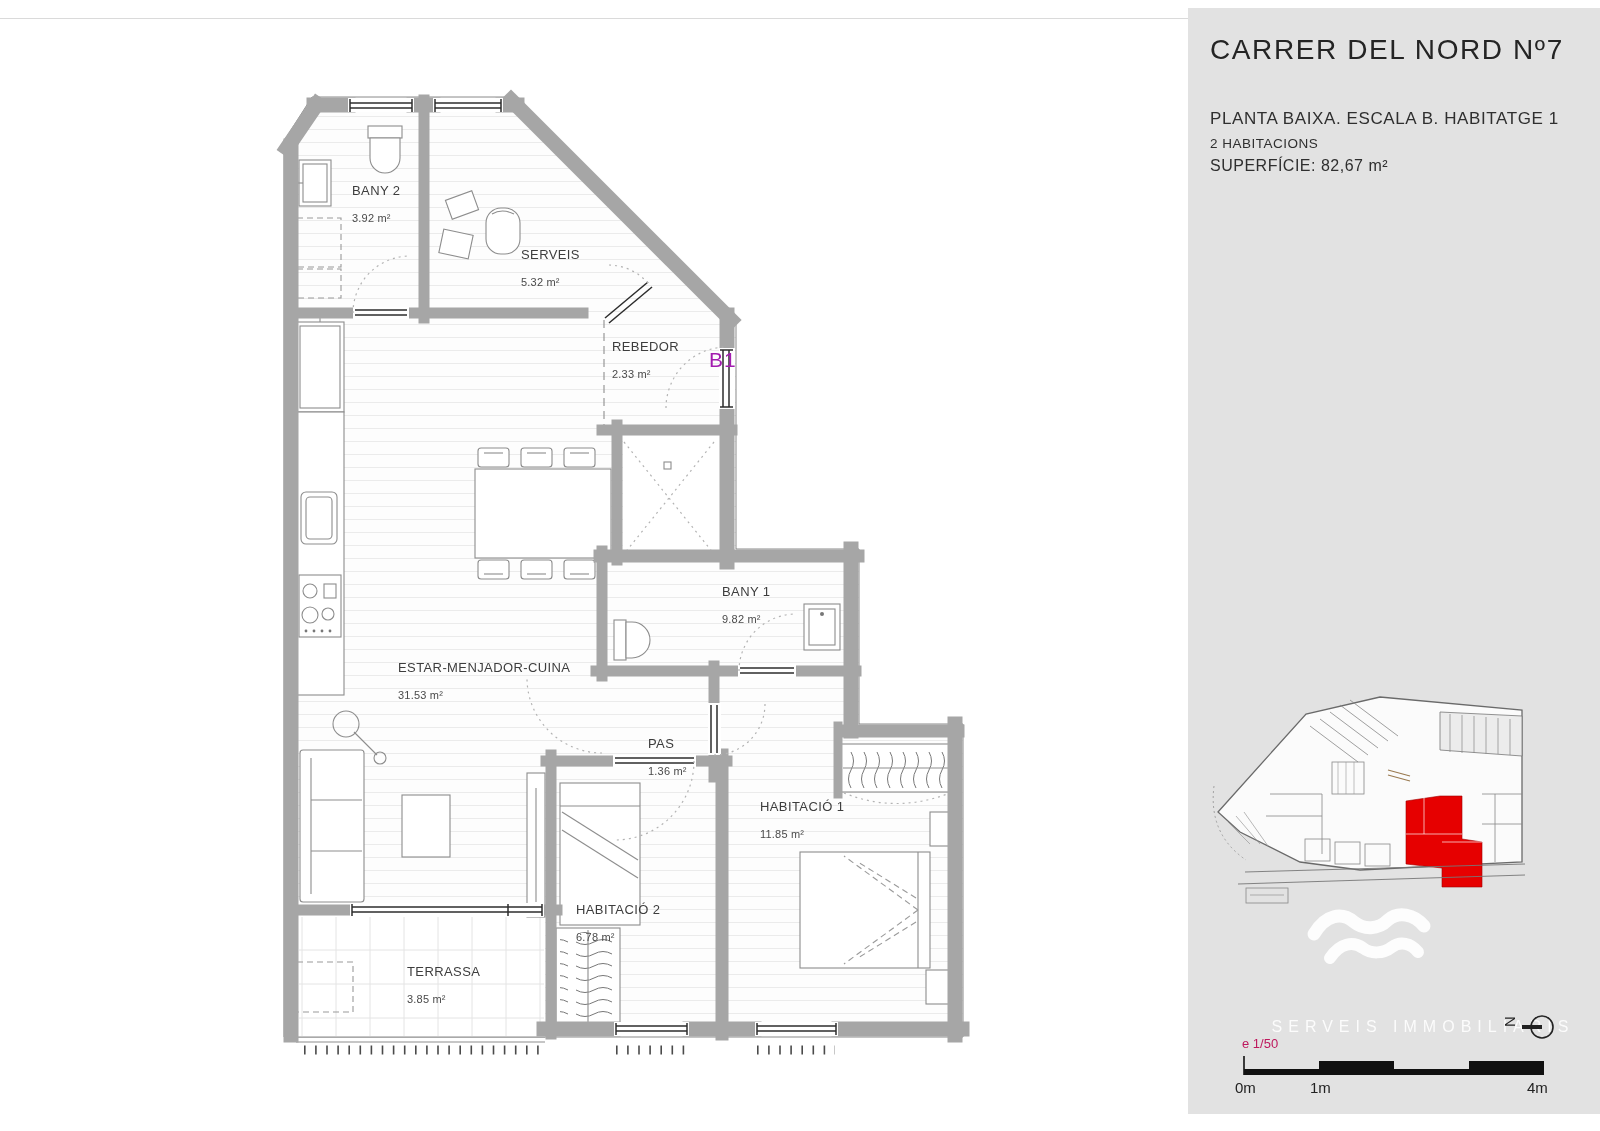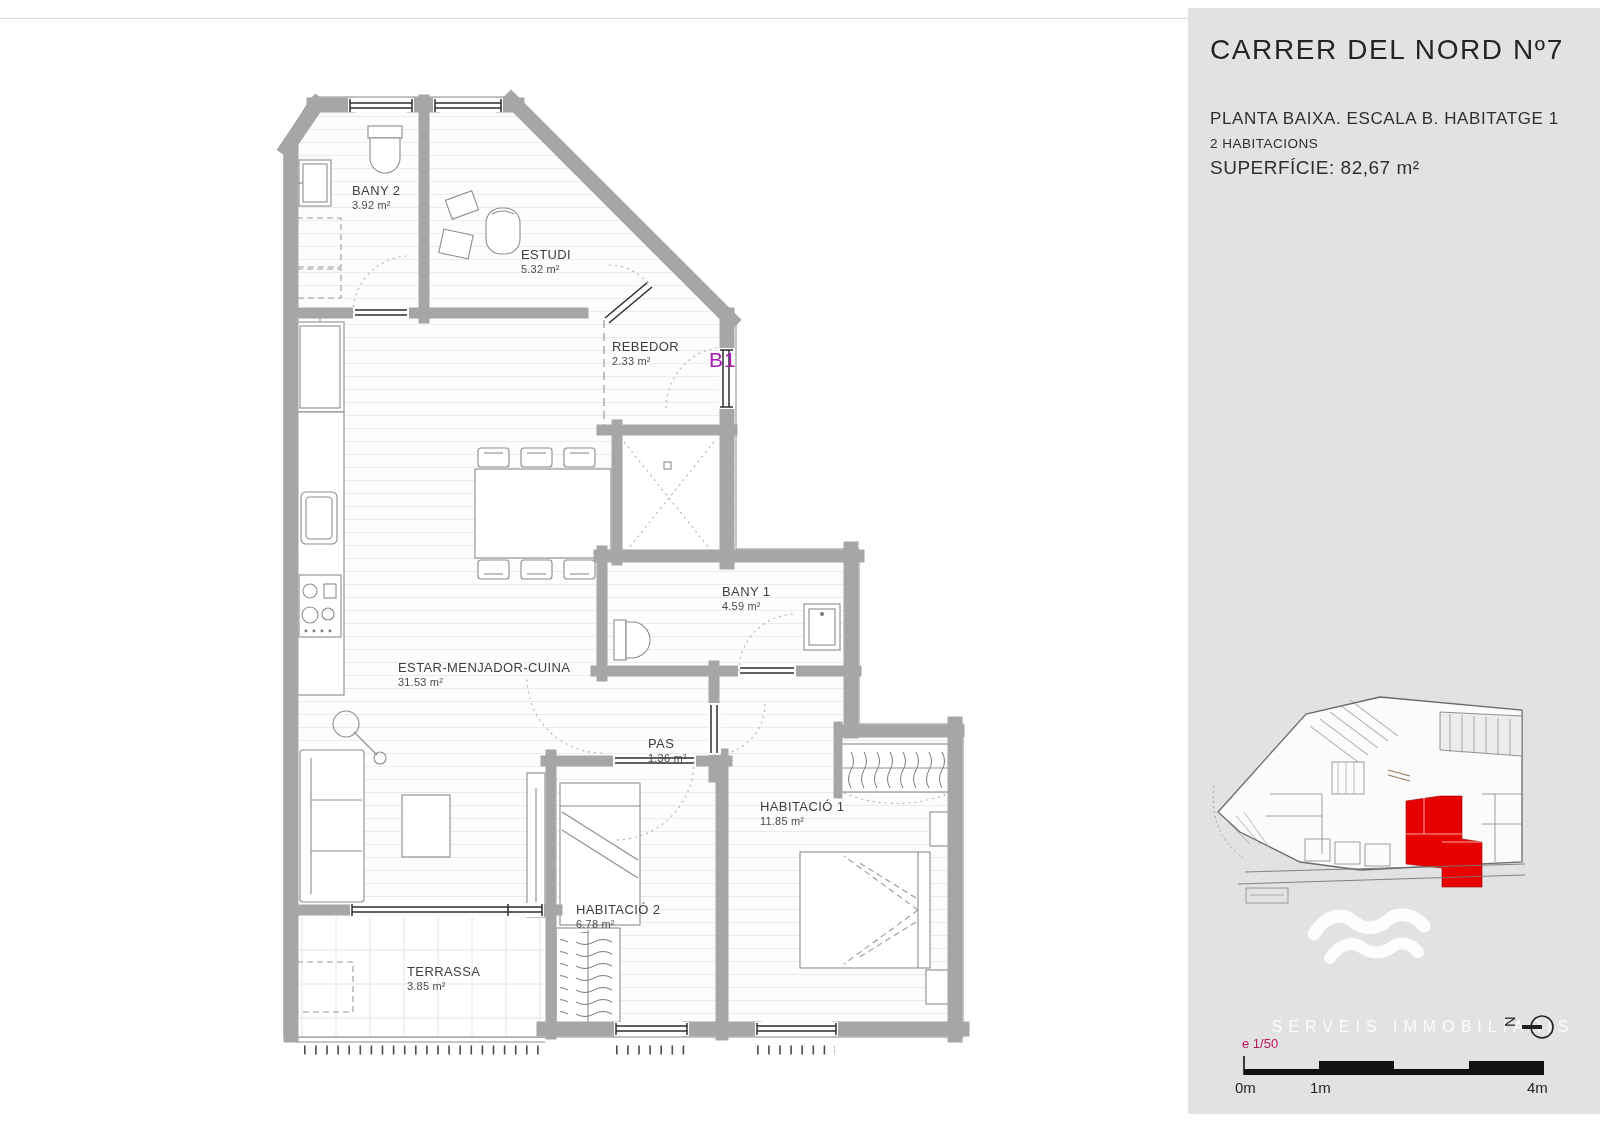--- a/index.html
+++ b/index.html
@@ -29,33 +29,33 @@
   .dashf{stroke:#9a9a9a;stroke-width:1.1;stroke-dasharray:6 4;fill:none}
   .dot{stroke:#b3b3b3;stroke-width:1.2;stroke-dasharray:2 4;fill:none}
   .win{stroke:#2d2d2d;stroke-width:1.5}
   .winband{fill:#fff}
   .tick{stroke:#4a4a4a;stroke-width:9;stroke-dasharray:1.6 9.5;fill:none}
   .grid{stroke:#e4e4e4;stroke-width:1}
 
   
   .rlabel{position:absolute;color:#3d3d3d;font-size:13px;line-height:1.25;
           letter-spacing:.4px;white-space:nowrap;z-index:5}
-  .rlabel .area{display:block;font-size:11px;color:#4a4a4a;letter-spacing:.2px;margin-top:0}
+  .rlabel .area{display:block;font-size:11px;color:#4a4a4a;letter-spacing:.2px;margin-top:13px}
   .unit-label{position:absolute;font-size:21px;color:#a21caf;letter-spacing:1px;z-index:5}
 
   .frame-line{position:absolute;left:0;top:18px;width:1188px;height:1px;background:#dadada}
 
   
   .panel{position:absolute;left:1188px;top:8px;width:470px;height:1106px;
          background:var(--sidebar-bg);color:var(--text-dark)}
   .panel .t1{position:absolute;left:22px;top:26px;font-size:28px;letter-spacing:1.6px;
              font-weight:500;color:#242424}
   .panel .t2{position:absolute;left:22px;top:101px;font-size:17px;letter-spacing:.6px;font-weight:500}
   .panel .t3{position:absolute;left:22px;top:128px;font-size:13.5px;letter-spacing:.5px}
-  .panel .t4{position:absolute;left:22px;top:149px;font-size:19px;letter-spacing:.5px}
+  .panel .t4{position:absolute;left:22px;top:149px;font-size:16px;letter-spacing:.5px}
 
   .minimap{position:absolute;left:22px;top:686px}
   .waves{position:absolute;left:112px;top:898px}
   .brand{position:absolute;left:0;top:976px;width:100%;text-align:center;font-size:30px;
          font-weight:bold;letter-spacing:5px;color:rgba(255,255,255,.92);white-space:nowrap}
   .tagline{position:absolute;left:0;top:1010px;width:100%;text-align:center;font-size:16px;
            font-weight:normal;letter-spacing:6px;color:rgba(255,255,255,.88);white-space:nowrap}
   .north{position:absolute;left:306px;top:996px}
   .scale-label{position:absolute;left:54px;top:1028px;font-size:13px;color:#be185d}
   .scalebar{position:absolute;left:46px;top:1040px}
@@ -346,27 +346,27 @@
       <line class="tick" x1="304" y1="1050" x2="540" y2="1050"></line>
       <line class="tick" x1="616" y1="1050" x2="687" y2="1050"></line>
       <line class="tick" x1="757" y1="1050" x2="835" y2="1050"></line>
     </g>
   </svg>
 
   <div class="rlabel" style="left:352px;top:183px">
     <span>BANY 2</span><span class="area">3.92 m²</span>
   </div>
   <div class="rlabel" style="left:521px;top:247px">
-    <span>ESTUDI</span><span class="area">5.32 m²</span>
+    <span>SERVEIS</span><span class="area">5.32 m²</span>
   </div>
   <div class="rlabel" style="left:612px;top:339px">
     <span>REBEDOR</span><span class="area">2.33 m²</span>
   </div>
   <div class="rlabel" style="left:722px;top:584px">
-    <span>BANY 1</span><span class="area">4.59 m²</span>
+    <span>BANY 1</span><span class="area">9.82 m²</span>
   </div>
   <div class="rlabel" style="left:398px;top:660px">
     <span>ESTAR-MENJADOR-CUINA</span><span class="area">31.53 m²</span>
   </div>
   <div class="rlabel" style="left:648px;top:736px">
     <span>PAS</span><span class="area">1.36 m²</span>
   </div>
   <div class="rlabel" style="left:760px;top:799px">
     <span>HABITACIÓ 1</span><span class="area">11.85 m²</span>
   </div>

